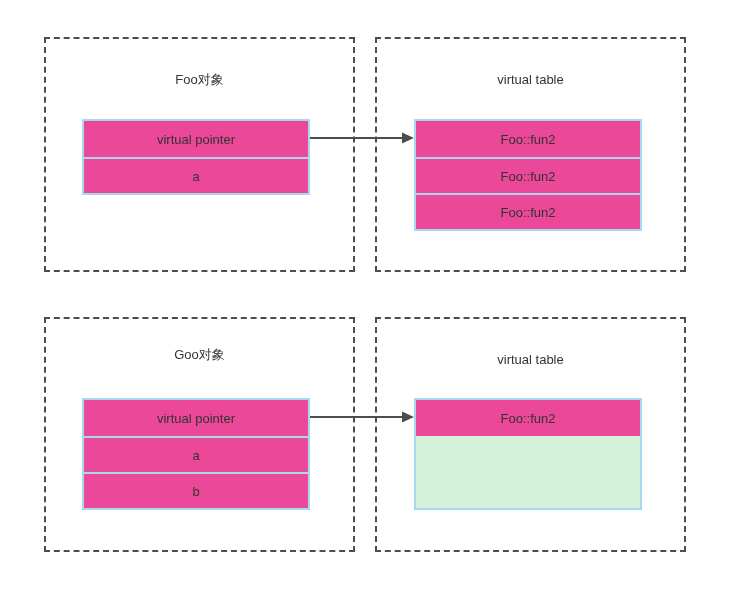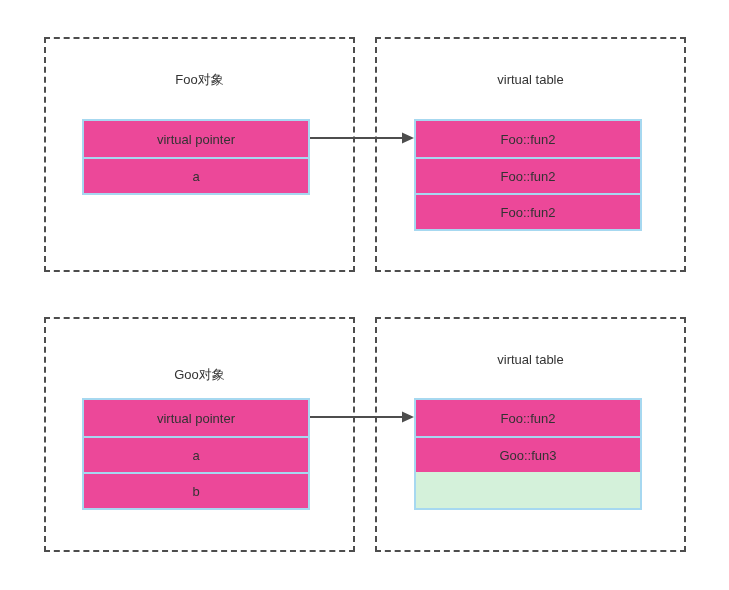--- a/index.html
+++ b/index.html
@@ -106,21 +106,21 @@
       <span>Foo::fun2</span>
     </div>
   </div>
 
   <svg class="arrow-svg" style="left:310px; top:127px;" width="106" height="22" viewBox="0 0 106 22">
     <line x1="0" y1="11" x2="96" y2="11" stroke="#4d4d4d" stroke-width="2"></line>
     <polygon points="104,11 92,5.5 92,16.5" fill="#4d4d4d"></polygon>
   </svg>
 
   <div class="panel" style="left:44px; top:317px; width:311px; height:235px;">
-    <div class="panel-title" style="top:48px;">Goo对象</div>
+    <div class="panel-title" style="top:28px;">Goo对象</div>
   </div>
 
   <div class="membox" style="left:82px; top:398px; width:228px; height:112px;">
     <div class="memrow">
       <span>virtual pointer</span>
     </div>
     <div class="memrow">
       <span>a</span>
     </div>
     <div class="memrow">
@@ -129,23 +129,20 @@
   </div>
 
   <div class="panel" style="left:375px; top:317px; width:311px; height:235px;">
     <div class="panel-title" style="top:33px;">virtual table</div>
   </div>
 
   <div class="membox" style="left:414px; top:398px; width:228px; height:112px;">
     <div class="memrow">
       <span>Foo::fun2</span>
     </div>
-    <div class="memrow">
-      <span>Goo::fun3</span>
-    </div>
   </div>
 
   <svg class="arrow-svg" style="left:310px; top:406px;" width="106" height="22" viewBox="0 0 106 22">
     <line x1="0" y1="11" x2="96" y2="11" stroke="#4d4d4d" stroke-width="2"></line>
     <polygon points="104,11 92,5.5 92,16.5" fill="#4d4d4d"></polygon>
   </svg>
 
 </div>
 
 </body></html>

